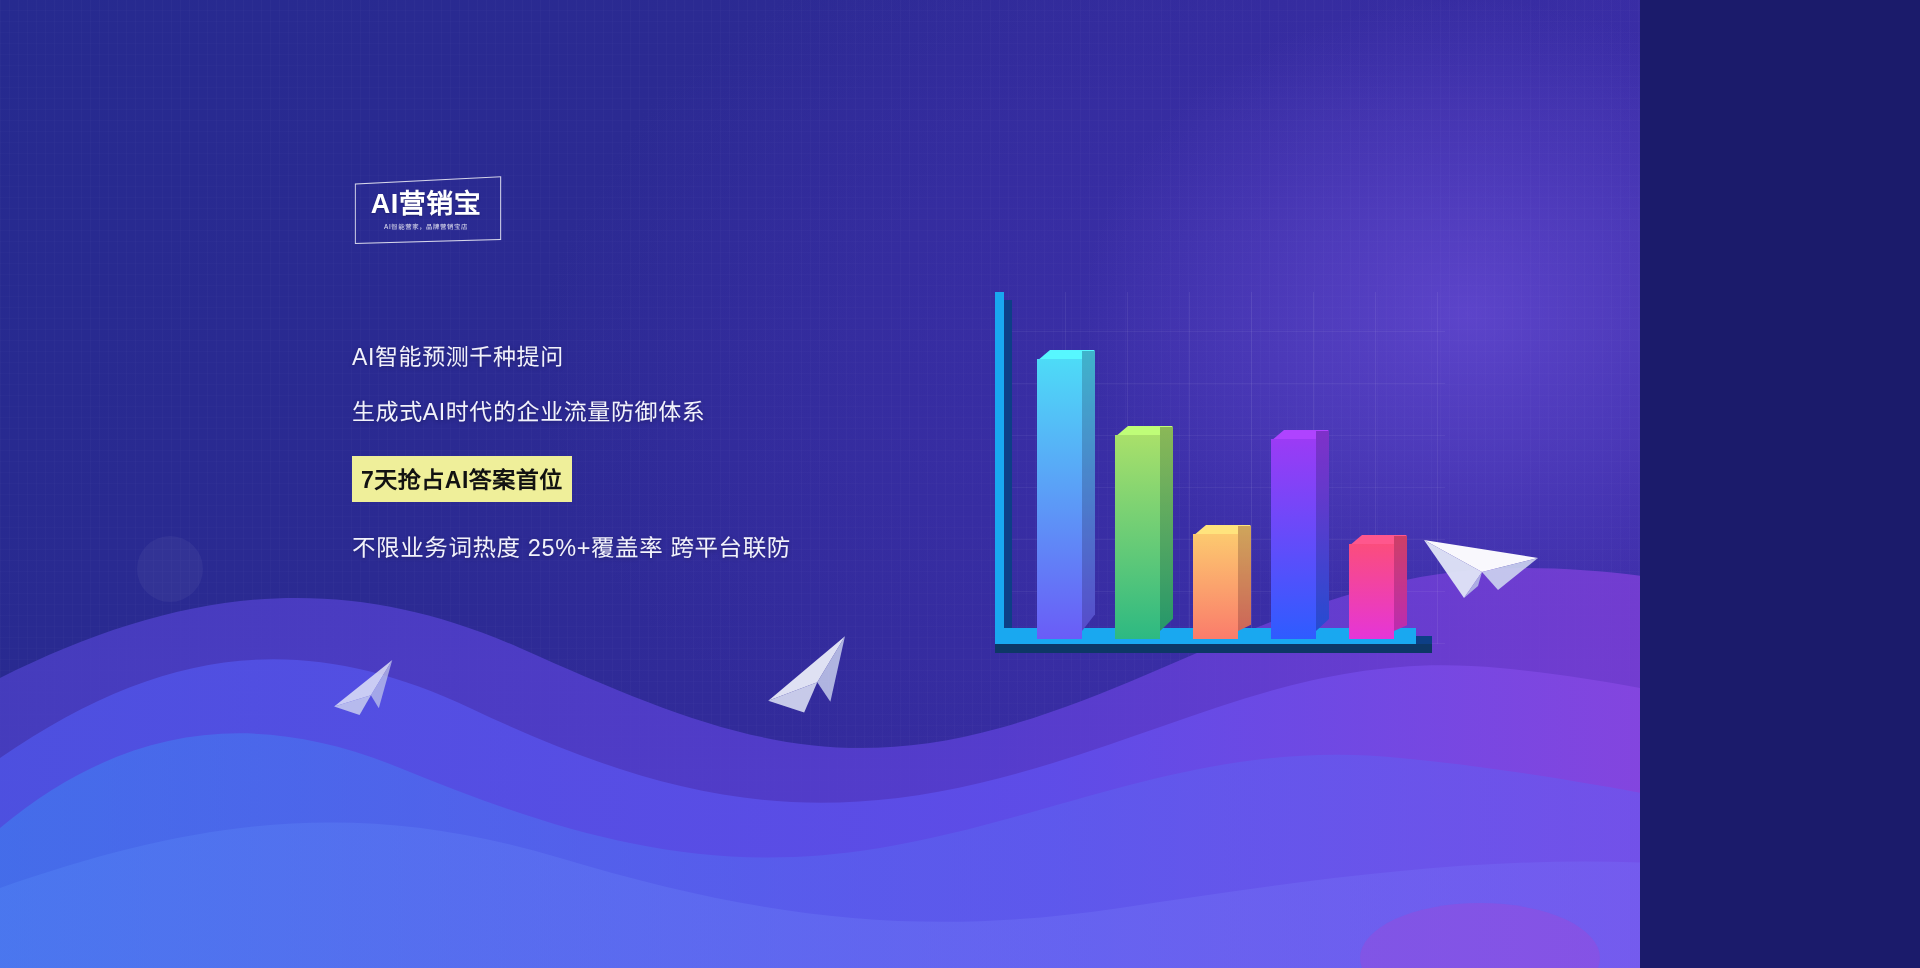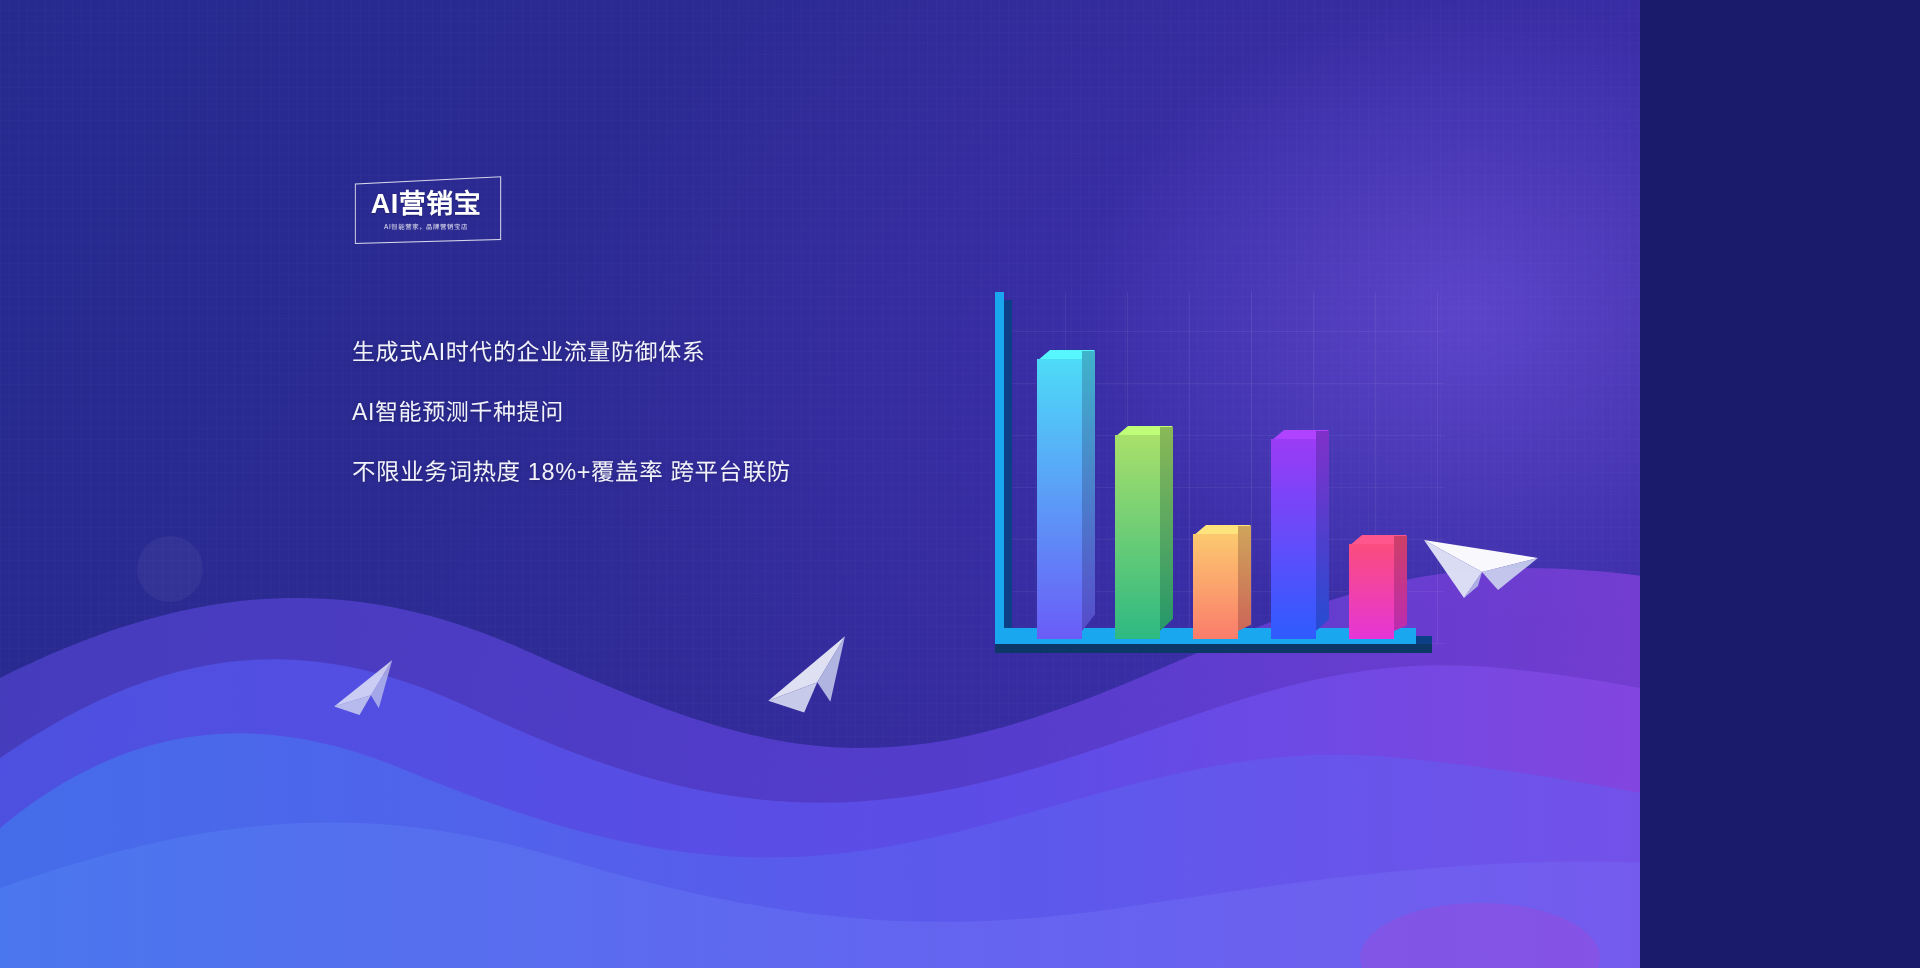--- a/index.html
+++ b/index.html
@@ -135,23 +135,26 @@
     <ellipse cx="1480" cy="430" rx="120" ry="55" fill="#b03fd0" opacity=".30"></ellipse>
   </svg>
 
   <div id="logo">
     <div class="frame"></div>
     <div class="lk">AI营销宝</div>
     <div class="ls">AI智能营家，品牌营销宝店</div>
   </div>
 
   <div id="copy">
+    <div id="sub2" class="sub">AI智能预测千种提问</div>
     <div id="sub1" class="sub">生成式AI时代的企业流量防御体系</div>
-    <div id="sub2" class="sub">AI智能预测千种提问</div>
-    <div id="sub3" class="sub">不限业务词热度 18%+覆盖率 跨平台联防</div>
+    <div id="highlight-wrap">
+      <span id="highlight">7天抢占AI答案首位</span>
+    </div>
+    <div id="sub3" class="sub">不限业务词热度 25%+覆盖率 跨平台联防</div>
   </div>
 
   <div id="chart">
     <div id="grid"></div>
     <div id="yaxis"></div>
     <div id="yaxis-side"></div>
     <div id="base-top"></div>
     <div id="base-side"></div>
     <div id="base-front"></div>
 

